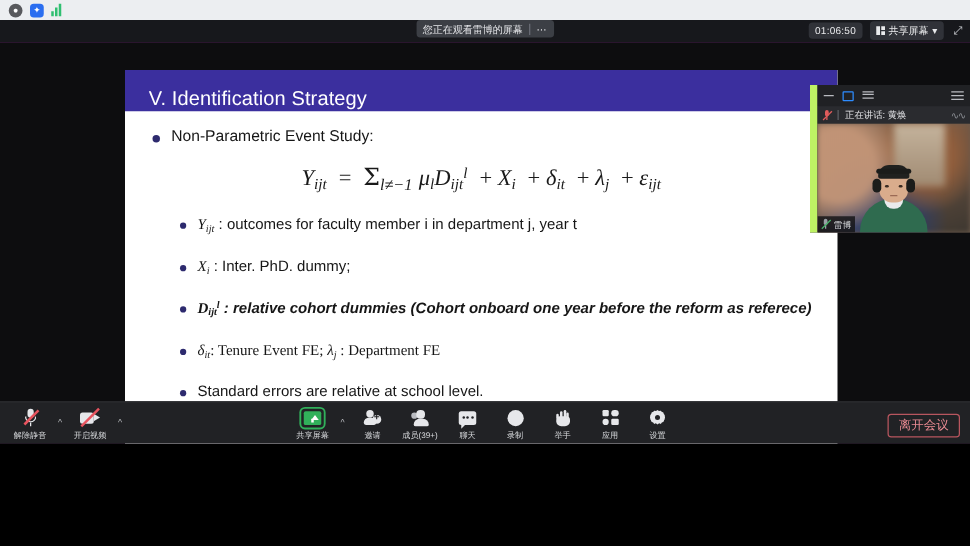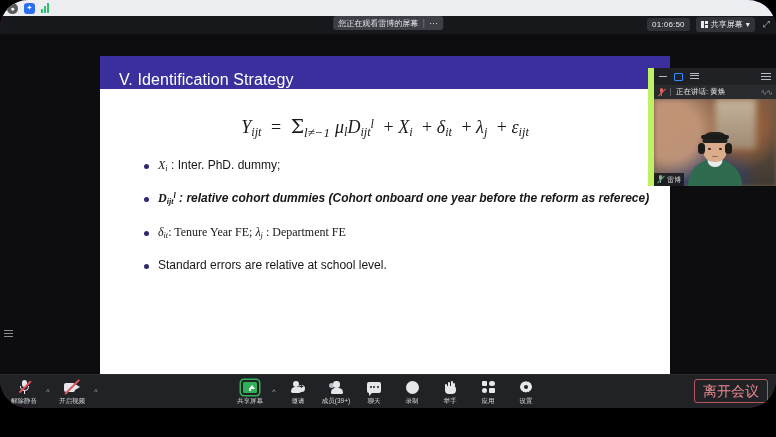--- a/index.html
+++ b/index.html
@@ -4,24 +4,23 @@
 <style>
   * { box-sizing: border-box; margin: 0; padding: 0; }
   html, body {
     width: 776px; height: 437px;
     overflow: hidden;
     background: #000;
     font-family: "Liberation Sans", "DejaVu Sans", sans-serif;
   }
   #app {
     position: relative;
-    width: 776px; height: 408px;
+    width: 776px; height: 355px;
     background: #701a75;
     overflow: hidden;
-    border-radius: 28px;
   }
 
   
   .os-bar {
     position: absolute; left: 0; top: 0;
     width: 776px; height: 16px;
     background: #eceef1;
     display: flex; align-items: center;
     z-index: 40;
   }
@@ -315,21 +314,21 @@
   }
   .tb-item .lb {
     font-size: 6.5px; color: #d8dadd; margin-top: 2px; white-space: nowrap;
   }
   .tb-caret {
     color: #b7b9bd; font-size: 7px; padding-bottom: 11px; width: 8px; text-align:center;
   }
   .leave-btn {
     border: 1px solid #b8565f;
     color: #e98a92;
-    font-size: 14px;
+    font-size: 10px;
     border-radius: 3px;
     padding: 3px 8px;
     background: transparent;
   }
 
   
   .ic-mic { position: relative; width: 11px; height: 14px; }
   .ic-mic .cap { position:absolute; left:3px; top:0; width:5px; height:7px; background:#e6e7ea; border-radius:3px; }
   .ic-mic .arc { position:absolute; left:1px; top:6px; width:9px; height:5px; border:1.4px solid #e6e7ea; border-top:none; border-radius: 0 0 6px 6px; }
   .ic-mic .stem { position:absolute; left:5px; top:11px; width:1.3px; height:3px; background:#e6e7ea; }
@@ -437,51 +436,61 @@
     </div>
 
     <div class="slide">
 
       <div class="slide-band">
         <div class="slide-title">V. Identification Strategy</div>
       </div>
 
       <div class="slide-body">
 
+        <div class="b-row lvl1">
+          <span class="b-dot"></span>
+          <span class="b-text">Non-Parametric Event Study:</span>
+        </div>
 
         <div class="eq-wrap">
           <span class="mi">Y<sub>ijt</sub></span>
           <span class="mn">&nbsp;=&nbsp;</span>
           <span class="sumtok">Σ</span><span class="mi" style="font-size:0.72em; vertical-align:-0.28em;">l≠−1</span>
           <span class="mi">μ<sub>l</sub></span><span class="mi">D<sub>ijt</sub><sup>l</sup></span>
           <span class="mn">&nbsp;+&nbsp;</span><span class="mi">X<sub>i</sub></span>
           <span class="mn">&nbsp;+&nbsp;</span><span class="mi">δ<sub>it</sub></span>
           <span class="mn">&nbsp;+&nbsp;</span><span class="mi">λ<sub>j</sub></span>
           <span class="mn">&nbsp;+&nbsp;</span><span class="mi">ε<sub>ijt</sub></span>
         </div>
 
+        <div class="b-row lvl2">
+          <span class="b-dot"></span>
+          <span class="b-text">
+            <span class="mi">Y<sub>ijt</sub></span><span> : outcomes for faculty member i in department j, year t</span>
+          </span>
+        </div>
 
         <div class="b-row lvl2">
           <span class="b-dot"></span>
           <span class="b-text">
             <span class="mi">X<sub>i</sub></span><span> : Inter. PhD. dummy;</span>
           </span>
         </div>
 
         <div class="b-row lvl2">
           <span class="b-dot"></span>
           <span class="b-text bolditalic">
             <span class="mi" style="font-weight:bold;">D<sub>ijt</sub><sup>l</sup></span><span> : relative cohort dummies (Cohort onboard one year before the reform as referece)</span>
           </span>
         </div>
 
         <div class="b-row lvl2">
           <span class="b-dot"></span>
           <span class="b-text">
-            <span class="mi">δ<sub>it</sub></span><span class="mn">: Tenure Year FE; </span><span class="mi">λ<sub>j</sub></span><span class="mn"> : Department FE</span>
+            <span class="mi">δ<sub>it</sub></span><span class="mn">: Tenure Event FE; </span><span class="mi">λ<sub>j</sub></span><span class="mn"> : Department FE</span>
           </span>
         </div>
 
         <div class="b-row lvl2">
           <span class="b-dot"></span>
           <span class="b-text">Standard errors are relative at school level.</span>
         </div>
 
       </div>
     </div>

